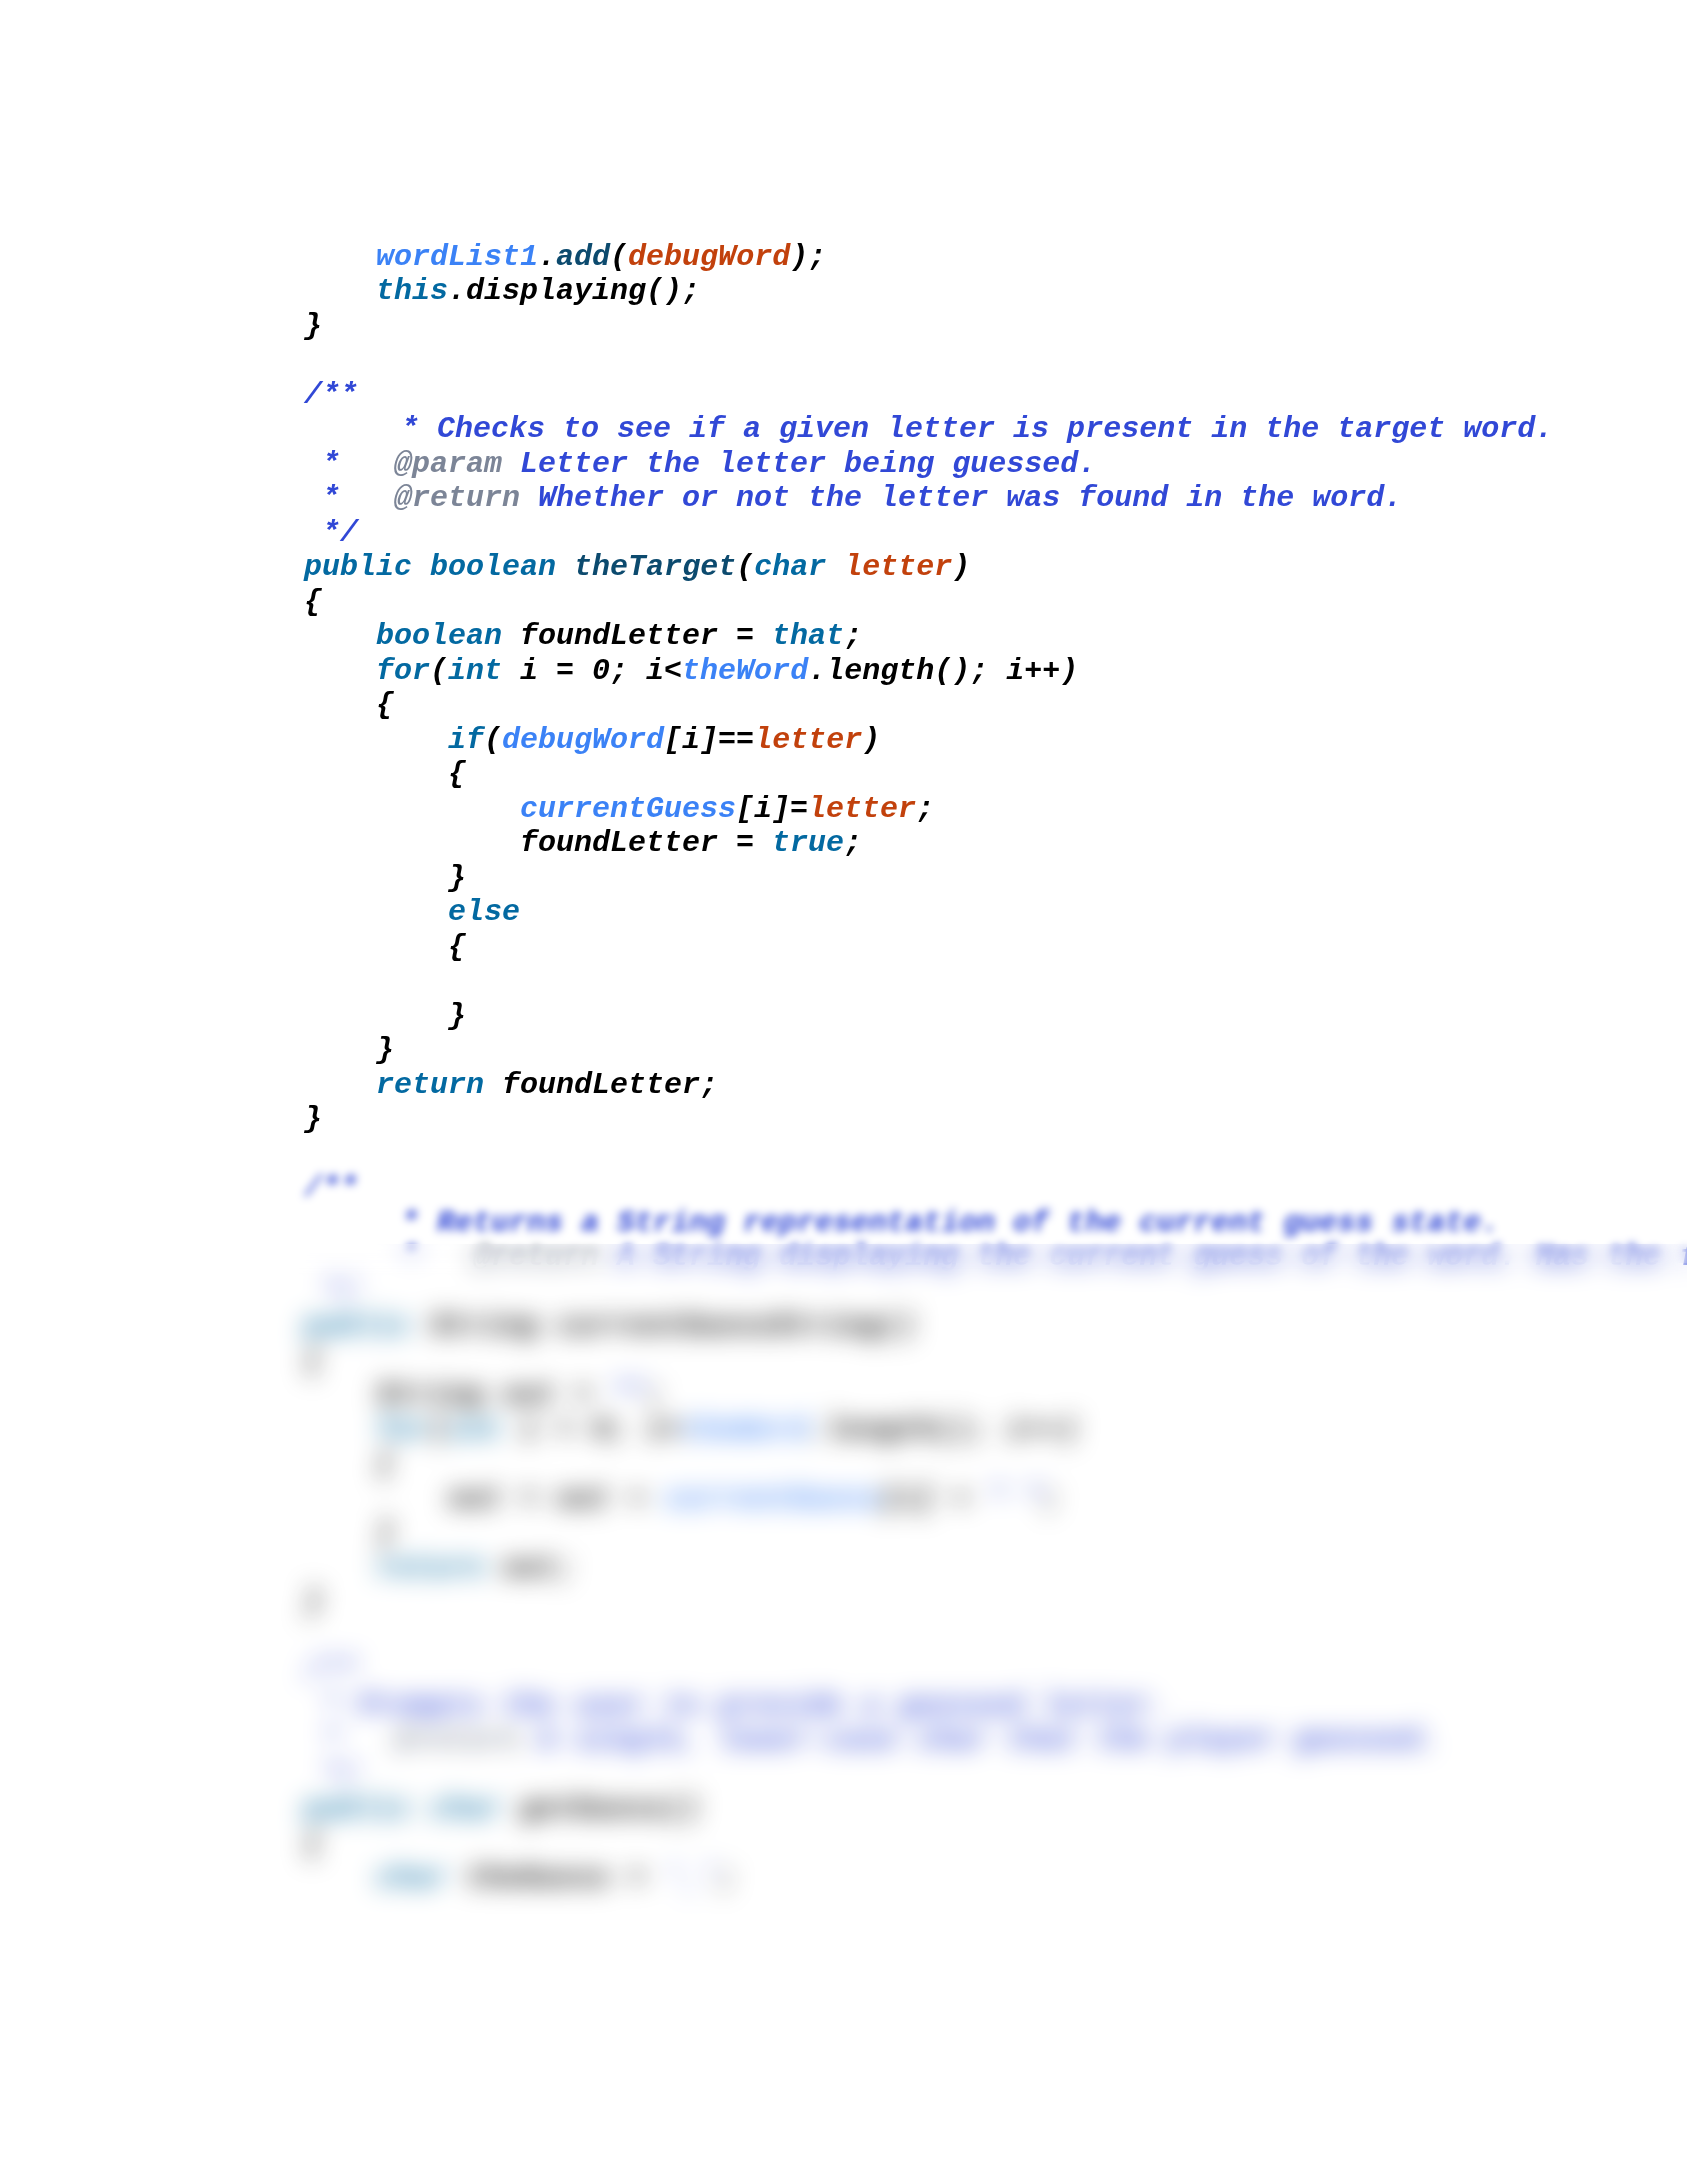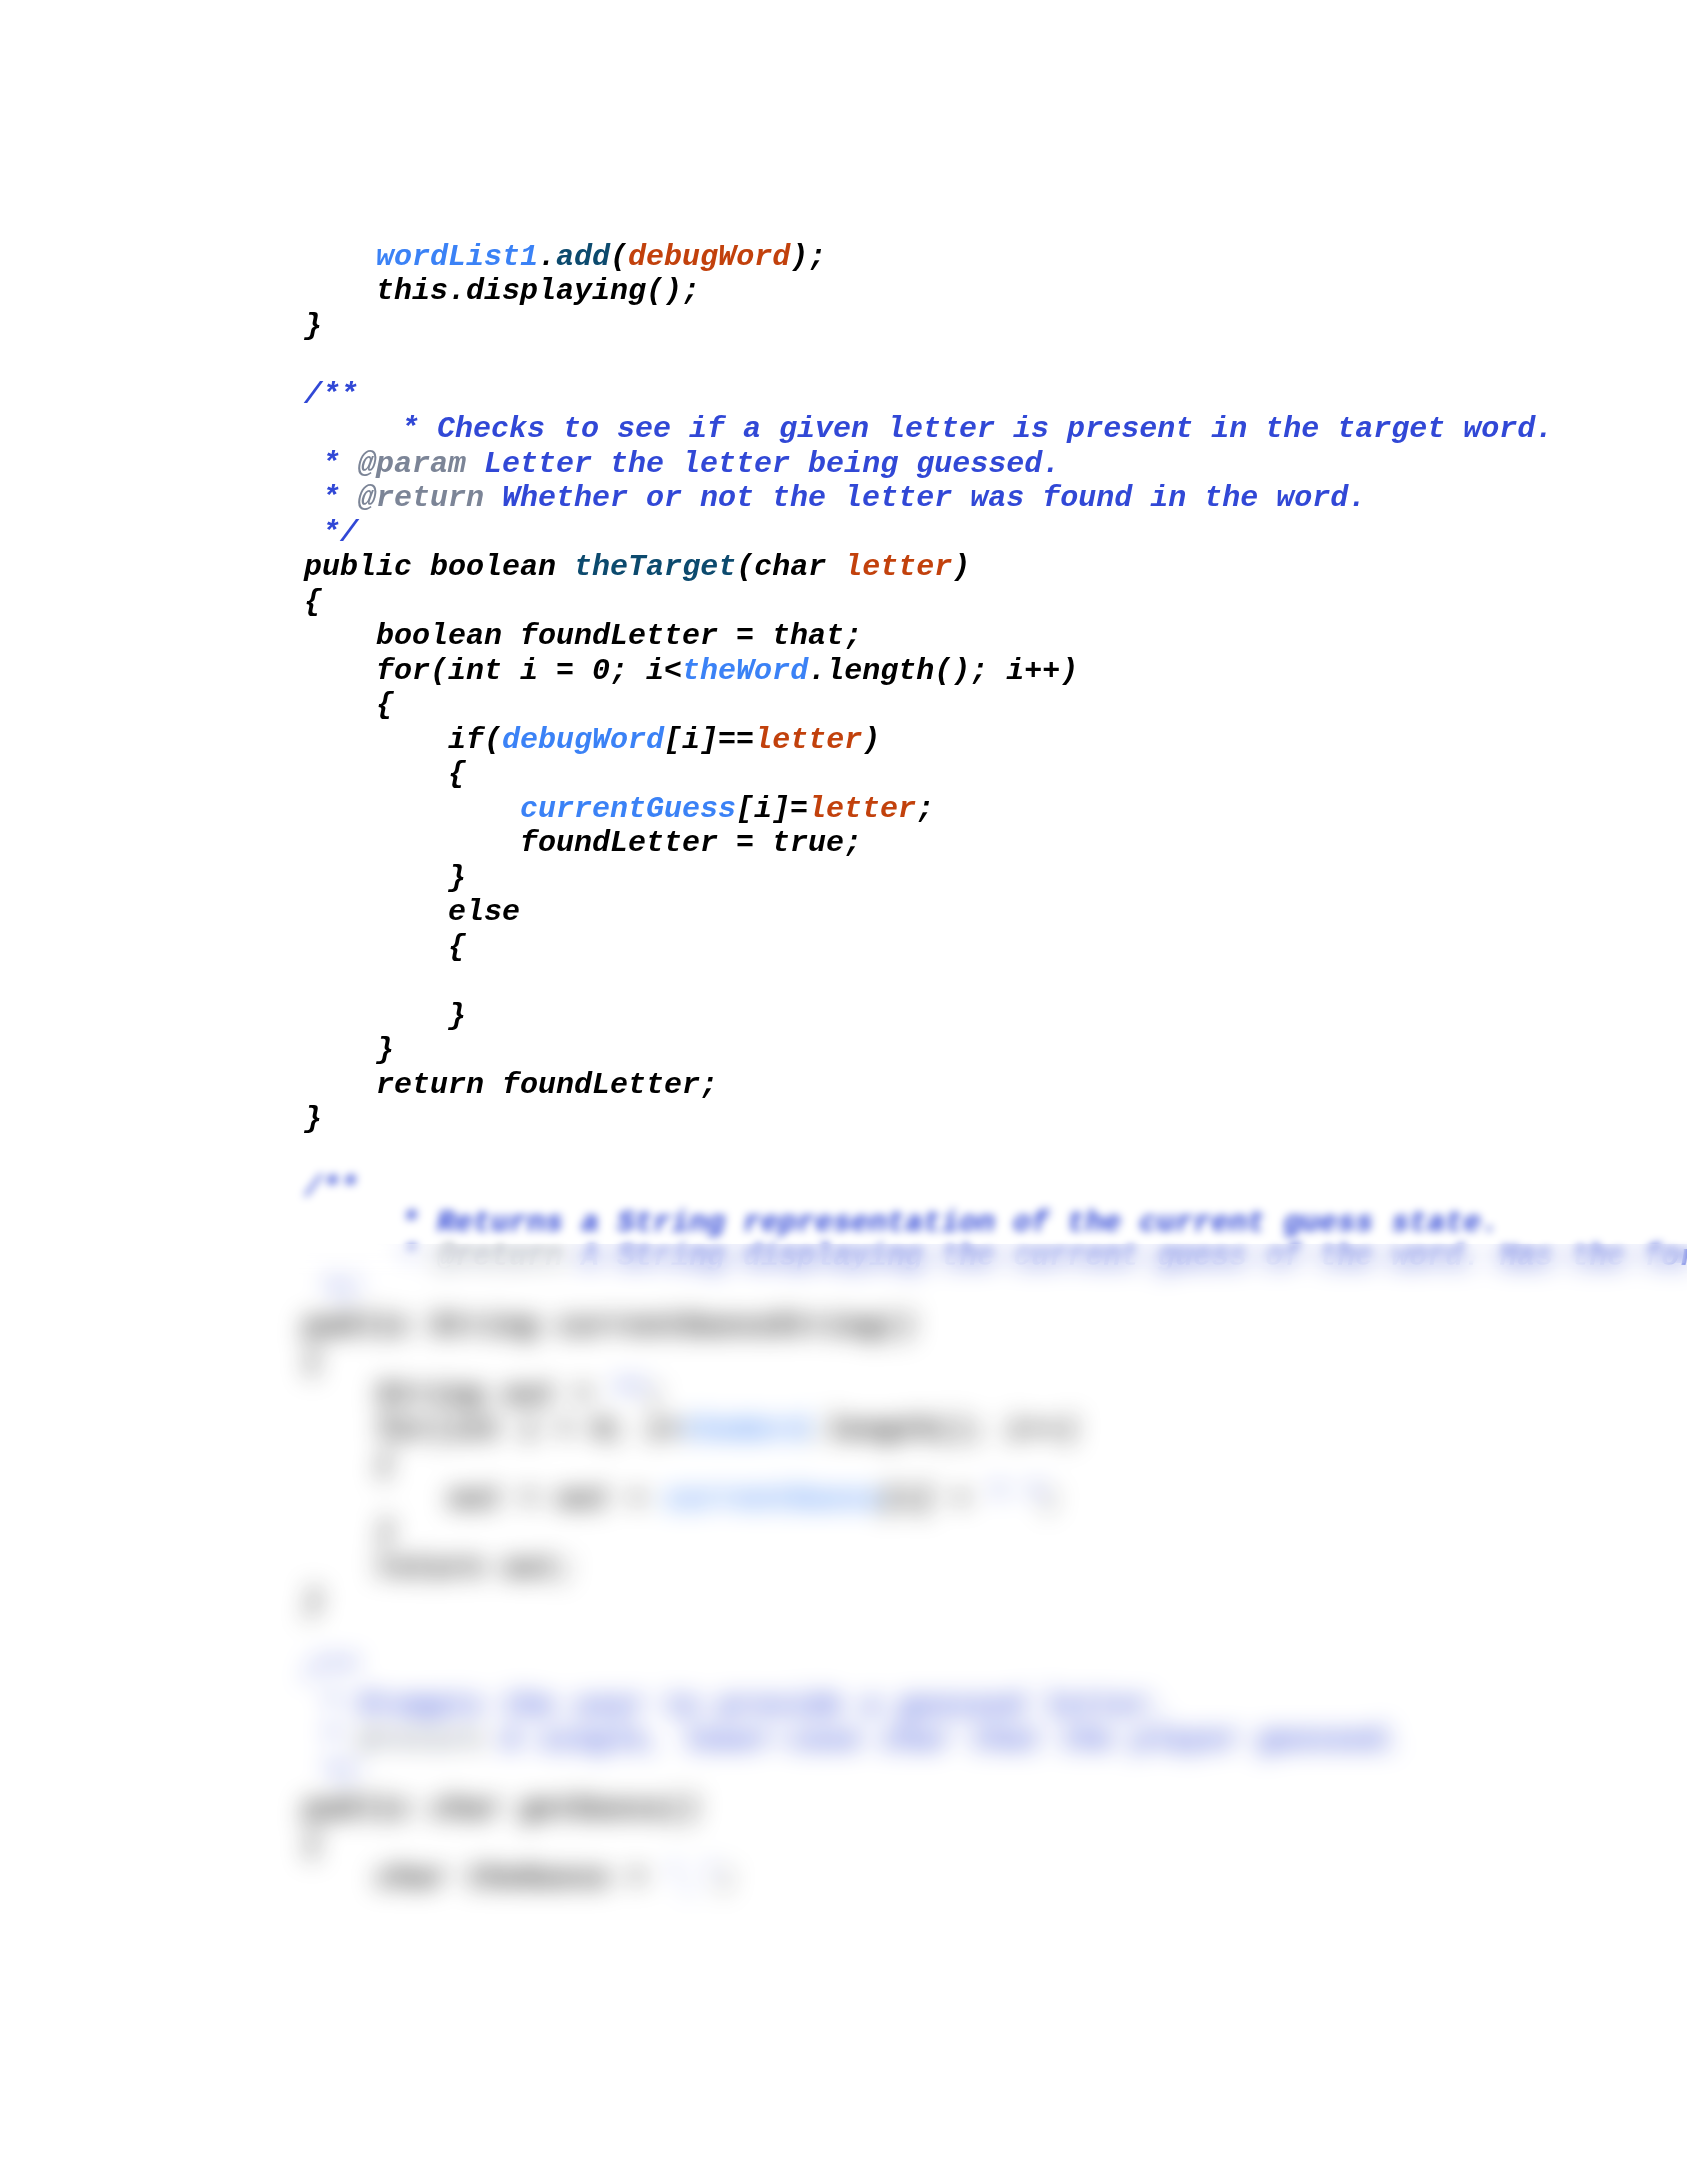--- a/index.html
+++ b/index.html
@@ -21,25 +21,25 @@
     left: 232px;
     top: 205px;
     font-family: "Courier New", Courier, monospace;
     font-size: 30px;
     font-weight: bold;
     font-style: italic;
     line-height: 1.15;
     white-space: pre;
     color: #000000;
   }
-  .kw { color: #000000; }      
+  .kw { color: #0369a1; }      
   .id { color: #3b82f6; }      
   .param { color: #c2410c; }   
   .comm { color: #3148d6; }    
-  .tag { color: #7c8597; }     
+  .tag { color: #7c8597; margin-left: 36px; }     
   .method-name { color: #0c4a6e; }
   .black { color: #000000; }
   .str { color: #2c46d2; }     
 
   .hang { text-indent: -79px; padding-left: 79px; }
 
   .blur-layer {
     position: absolute;
     left: 0;
     width: 1687px;

